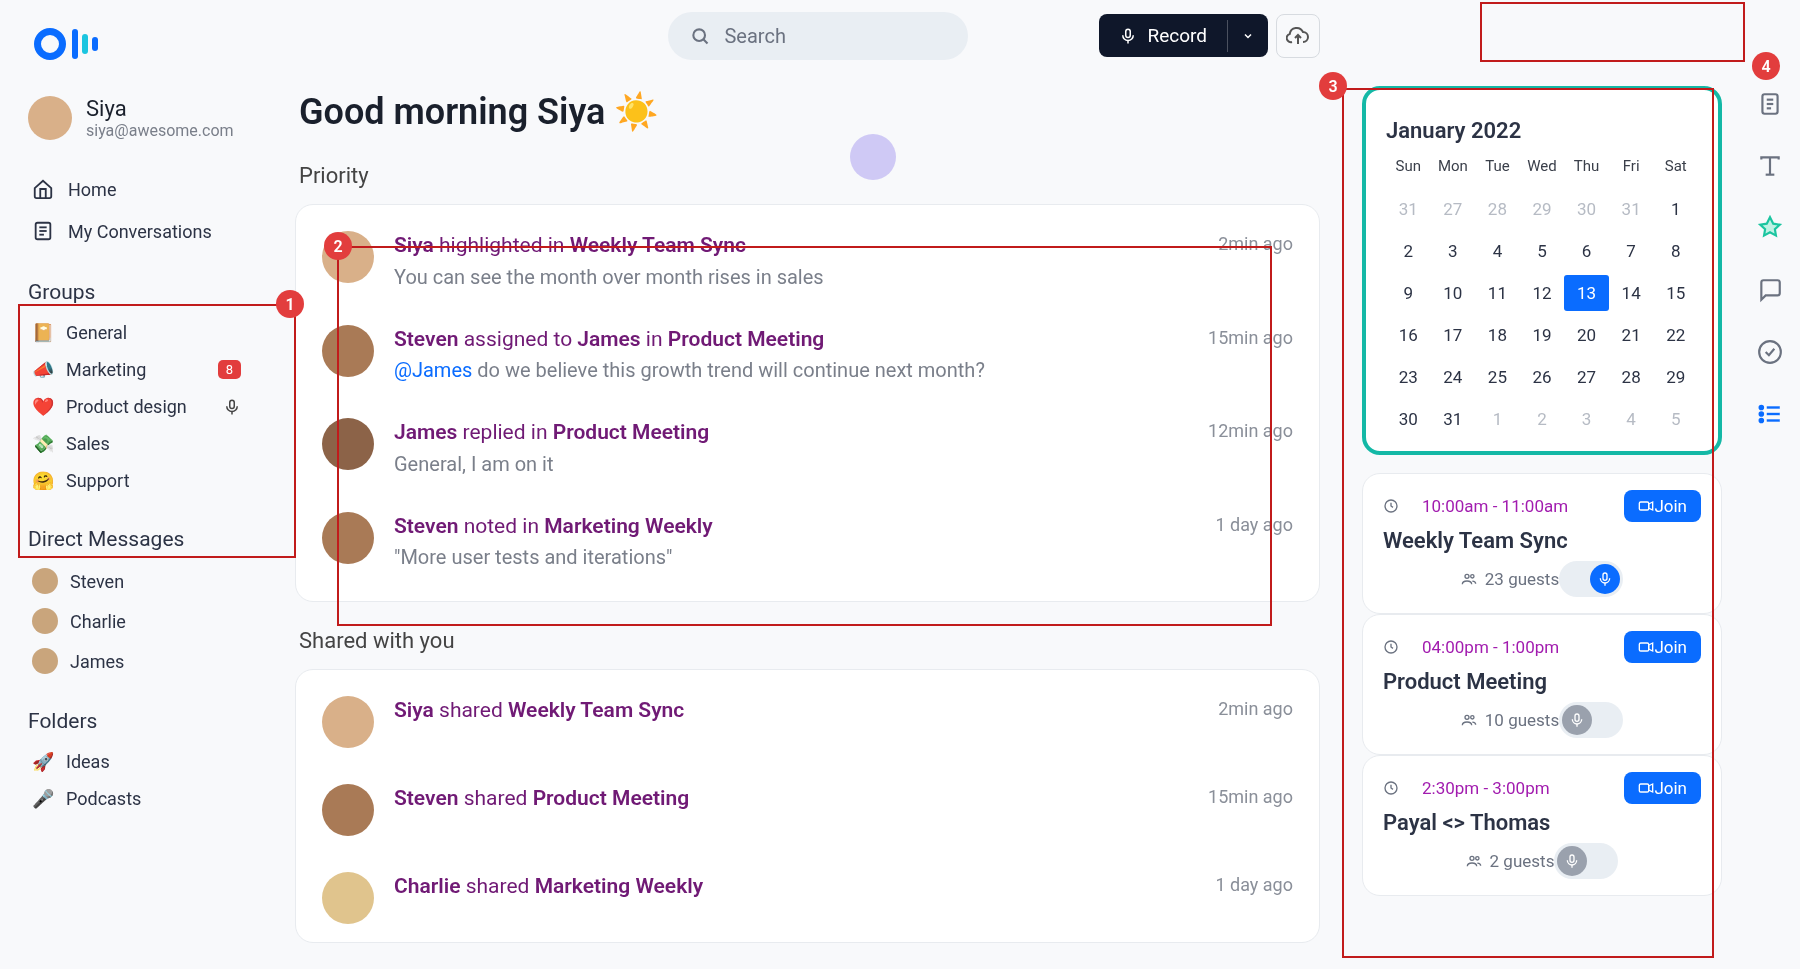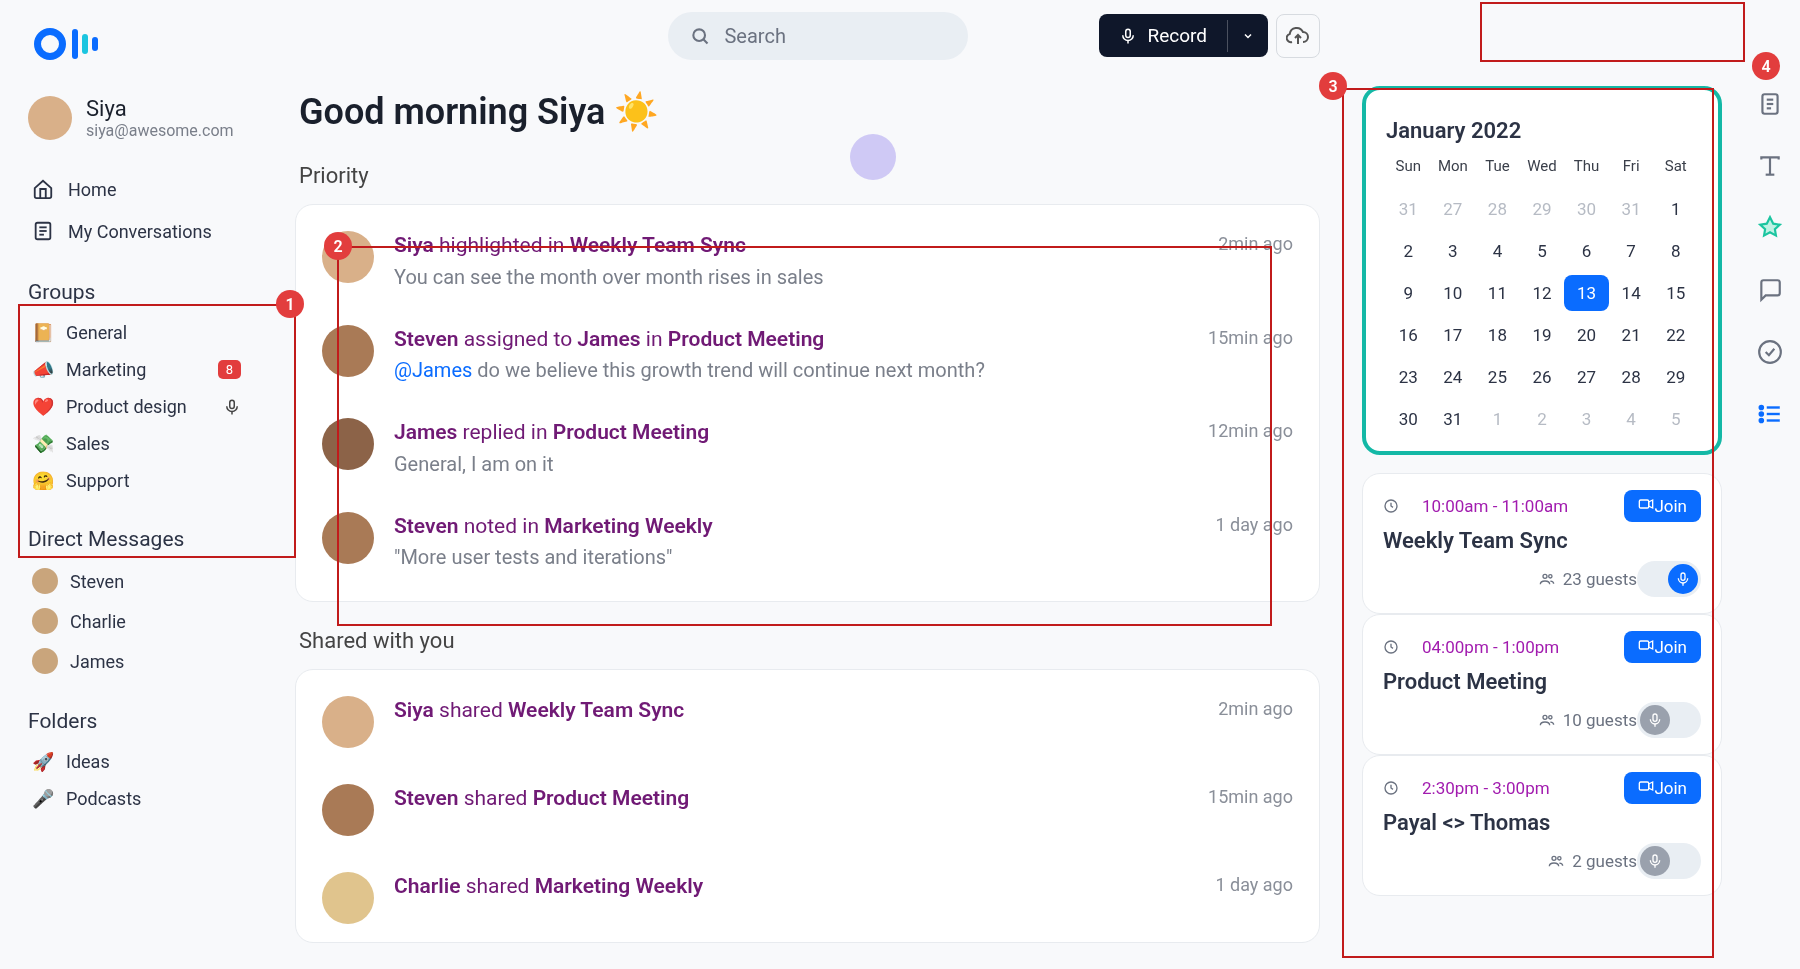--- a/index.html
+++ b/index.html
@@ -58,28 +58,28 @@
   .float-dot { position:absolute; top:134px; left:585px; width:46px; height:46px; border-radius:50%; background:#cfc9f5; }
 
   
   .right-col { width:390px; padding: 86px 18px 0 12px; display:flex; flex-direction:column; gap:18px; }
   .cal { background:#fff; border:4px solid #14b8a6; border-radius:18px; padding:28px 20px 14px; }
   .cal-title { font-size:22px; font-weight:600; margin-bottom:10px; }
   .cal-grid { display:grid; grid-template-columns:repeat(7,1fr); gap:6px 0; text-align:center; }
   .cal-dow { font-size:15px; color:#3a3f4a; padding:4px 0 10px; }
   .cal-day { font-size:17px; color:#2c3345; padding:8px 0; border-radius:6px; cursor:pointer; }
   .cal-day.muted{ color:#b6bbc4; }
-  .cal-day.today{ background:#0a6cff; color:#fff; border-radius:8px; }
+  .cal-day.today{ background:#0a6cff; color:#fff; border-radius:3px; }
 
   .meeting { background:#fff; border:1px solid #e8ebef; border-radius:18px; padding:16px 20px; }
   .meeting-top { display:flex; align-items:center; justify-content:space-between; margin-bottom:6px; }
   .meeting-time { display:flex; align-items:center; gap:23px; color:#a21caf; font-size:17px; }
-  .join-btn { background:#0a6cff; color:#fff; border-radius:8px; padding:6px 14px; display:inline-flex; align-items:flex-start; gap:0; font-size:17px; cursor:pointer; }
+  .join-btn { background:#0a6cff; color:#fff; border-radius:8px; padding:6px 14px; display:inline-flex; align-items:center; gap:0; font-size:17px; cursor:pointer; }
   .meeting-title { font-size:22px; font-weight:600; margin:4px 0 8px; }
-  .meeting-bottom { display:flex; align-items:center; justify-content:flex-end; }
+  .meeting-bottom { display:flex; align-items:center; justify-content:center; }
   .guests { display:flex; align-items:center; gap:8px; color:#6b7280; font-size:17px; }
   .toggle { width:64px; height:36px; border-radius:999px; background:#e9eef3; position:relative; cursor:pointer; }
   .toggle .knob { position:absolute; top:3px; width:30px; height:30px; border-radius:50%; display:inline-flex; align-items:center; justify-content:center; color:#fff; }
   .toggle.on .knob { right:3px; background:#0a6cff; }
   .toggle.off .knob { left:3px; background:#9aa1ad; }
 
   
   .rail { width:60px; padding-top:90px; display:flex; flex-direction:column; align-items:center; gap:34px; color:#6b7280; }
   .rail-icon { width:28px; height:28px; display:inline-flex; align-items:center; justify-content:center; cursor:pointer; }
 

